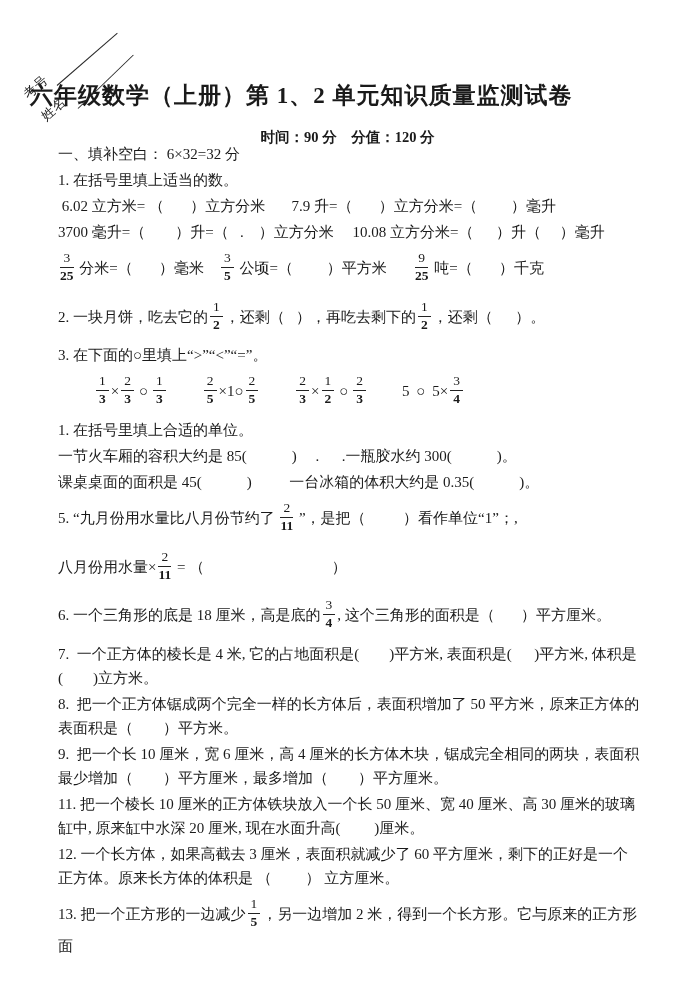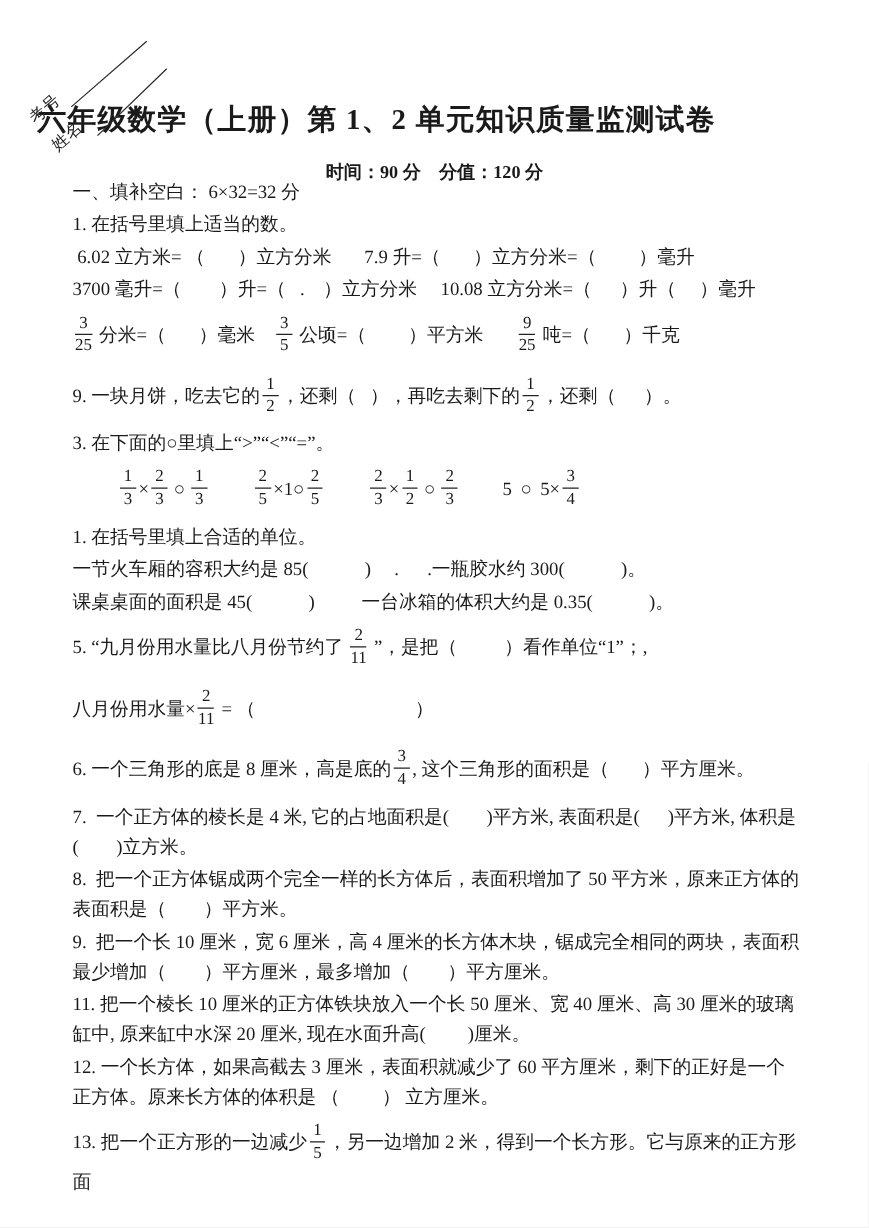--- a/index.html
+++ b/index.html
@@ -49,21 +49,21 @@
   .fr{padding:5px 0;}
   .frac{
     display:inline-block;
     vertical-align:middle;
     text-align:center;
     line-height:1.1;
     font-size:13.5px;
     margin:0 2px 4px 2px;
   }
   .frac .num{display:block;border-bottom:1px solid #222;padding:0 3px 1px 3px;}
-  .frac .den{display:block;padding-top:1px;}
+  .frac .den{display:block;padding-top:1px;font-weight:bold;}
   .q3row{padding-left:36px;}
   .expr{display:inline-block;margin-right:34px;white-space:pre-wrap;}
   .expr:last-child{margin-right:16px;}
   .circle{font-size:15px;padding:0 3px;}
 </style>
 </head>
 <body>
 
 <div class="page">
 
@@ -80,35 +80,35 @@
   <div class="content">
 
     <p class="line">一、填补空白： 6×32=32 分</p>
 
     <p class="line">1. 在括号里填上适当的数。</p>
     <p class="line"> 6.02 立方米= （       ）立方分米       7.9 升=（       ）立方分米=（         ）毫升</p>
     <p class="line">3700 毫升=（        ）升=（   .    ）立方分米     10.08 立方分米=（      ）升（     ）毫升</p>
 
     <p class="line fr"><span class="frac"><span class="num">3</span><span class="den">25</span></span><span> 分米=（       ）毫米    </span><span class="frac"><span class="num">3</span><span class="den">5</span></span><span> 公顷=（         ）平方米       </span><span class="frac"><span class="num">9</span><span class="den">25</span></span><span> 吨=（       ）千克</span></p>
 
-    <p class="line fr"><span>9. 一块月饼，吃去它的</span><span class="frac"><span class="num">1</span><span class="den">2</span></span><span>，还剩（   ），再吃去剩下的</span><span class="frac"><span class="num">1</span><span class="den">2</span></span><span>，还剩（      ）。</span></p>
+    <p class="line fr"><span>2. 一块月饼，吃去它的</span><span class="frac"><span class="num">1</span><span class="den">2</span></span><span>，还剩（   ），再吃去剩下的</span><span class="frac"><span class="num">1</span><span class="den">2</span></span><span>，还剩（      ）。</span></p>
 
     <p class="line">3. 在下面的○里填上“&gt;”“&lt;”“=”。</p>
 
     <p class="line fr q3row"><span class="expr"><span class="frac"><span class="num">1</span><span class="den">3</span></span><span>×</span><span class="frac"><span class="num">2</span><span class="den">3</span></span><span class="circle">○</span><span class="frac"><span class="num">1</span><span class="den">3</span></span></span><span class="expr"><span class="frac"><span class="num">2</span><span class="den">5</span></span><span>×1○</span><span class="frac"><span class="num">2</span><span class="den">5</span></span></span><span class="expr"><span class="frac"><span class="num">2</span><span class="den">3</span></span><span>×</span><span class="frac"><span class="num">1</span><span class="den">2</span></span><span class="circle">○</span><span class="frac"><span class="num">2</span><span class="den">3</span></span></span><span class="expr"><span>5 </span><span class="circle">○</span><span> 5×</span><span class="frac"><span class="num">3</span><span class="den">4</span></span></span></p>
 
     <p class="line">1. 在括号里填上合适的单位。</p>
     <p class="line">一节火车厢的容积大约是 85(            )     .      .一瓶胶水约 300(            )。</p>
     <p class="line">课桌桌面的面积是 45(            )          一台冰箱的体积大约是 0.35(            )。</p>
 
     <p class="line fr"><span>5. “九月份用水量比八月份节约了 </span><span class="frac"><span class="num">2</span><span class="den">11</span></span><span> ”，是把（          ）看作单位“1”；,</span></p>
 
     <p class="line fr"><span>八月份用水量×</span><span class="frac"><span class="num">2</span><span class="den">11</span></span><span> = （                                  ）</span></p>
 
-    <p class="line fr"><span>6. 一个三角形的底是 8 厘米，高是底的</span><span class="frac"><span class="num">3</span><span class="den">4</span></span><span>, 这个三角形的面积是（       ）平方厘米。</span></p>
+    <p class="line fr"><span>6. 一个三角形的底是 18 厘米，高是底的</span><span class="frac"><span class="num">3</span><span class="den">4</span></span><span>, 这个三角形的面积是（       ）平方厘米。</span></p>
 
     <p class="line">7.  一个正方体的棱长是 4 米, 它的占地面积是(        )平方米, 表面积是(      )平方米, 体积是(        )立方米。</p>
     <p class="line">8.  把一个正方体锯成两个完全一样的长方体后，表面积增加了 50 平方米，原来正方体的表面积是（        ）平方米。</p>
     <p class="line">9.  把一个长 10 厘米，宽 6 厘米，高 4 厘米的长方体木块，锯成完全相同的两块，表面积最少增加（        ）平方厘米，最多增加（        ）平方厘米。</p>
     <p class="line">11. 把一个棱长 10 厘米的正方体铁块放入一个长 50 厘米、宽 40 厘米、高 30 厘米的玻璃缸中, 原来缸中水深 20 厘米, 现在水面升高(         )厘米。</p>
     <p class="line">12. 一个长方体，如果高截去 3 厘米，表面积就减少了 60 平方厘米，剩下的正好是一个正方体。原来长方体的体积是 （         ） 立方厘米。</p>
 
     <p class="line fr"><span>13. 把一个正方形的一边减少</span><span class="frac"><span class="num">1</span><span class="den">5</span></span><span>，另一边增加 2 米，得到一个长方形。它与原来的正方形面</span></p>
 
   </div>

